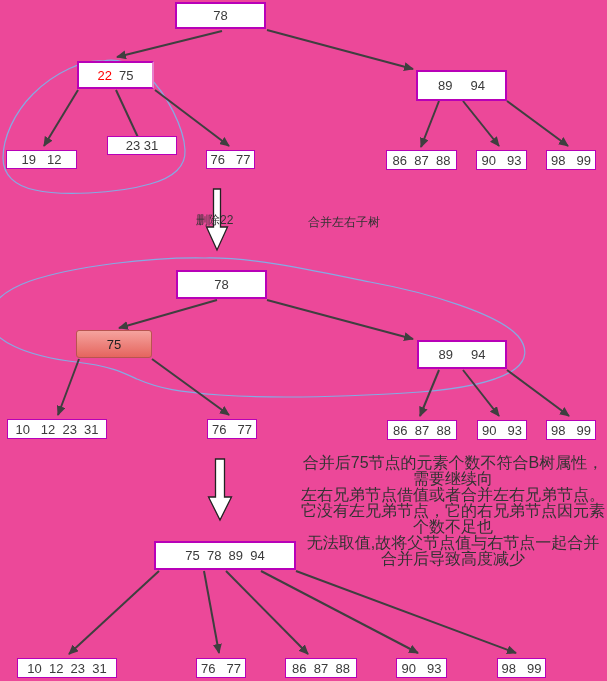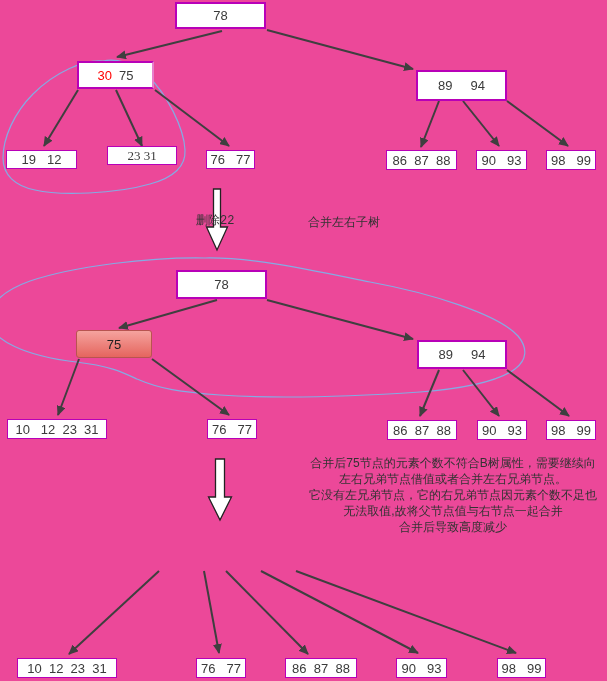--- a/index.html
+++ b/index.html
@@ -18,21 +18,21 @@
     border:1.5px solid #b85450;border-radius:3px;
     background:linear-gradient(#f5a39e,#e5655e);color:#222;
   }
   .node.sel-right{border-right-color:#e87ecc;}
   .red-key{color:#ff0000;margin-right:7px;}
   .lbl{
     position:absolute;z-index:3;font-size:12px;color:#333;white-space:pre;
   }
   .note{
     position:absolute;z-index:3;left:300px;top:455px;width:306px;
-    font-size:12px;line-height:16px;text-align:center;color:#333;white-space:pre-line;
+    font-size:16px;line-height:16px;text-align:center;color:#333;white-space:pre-line;
   }
 </style>
 </head>
 <body>
 
 <div id="canvas">
 
   <svg id="edges" width="607" height="681" viewBox="0 0 607 681">
     <defs>
       <marker id="ah" markerUnits="userSpaceOnUse" markerWidth="11" markerHeight="9" refX="9" refY="4.5" orient="auto">
@@ -78,53 +78,54 @@
       <line x1="296" y1="571" x2="516" y2="653" marker-end="url(#ah)"></line>
     </g>
 
     <path d="M213.5,189 L213.5,227 L206.5,227 L217,250 L227.5,227 L220.5,227 L220.5,189 Z" fill="#ffffff" stroke="#222" stroke-width="1.3"></path>
     <path d="M215.5,459 L215.5,497 L208.5,497 L220,520 L231.5,497 L224.5,497 L224.5,459 Z" fill="#ffffff" stroke="#222" stroke-width="1.3"></path>
   </svg>
 
   <div class="node" style="left:175px;top:2px;width:91px;height:27px;">78</div>
 
   <div class="node sel-right" style="left:77px;top:61px;width:77px;height:28px;">
-    <span class="red-key">30</span><span>75</span>
+    <span class="red-key">22</span><span>75</span>
   </div>
 
   <div class="node" style="left:416px;top:70px;width:91px;height:31px;">89     94</div>
 
   <div class="node leaf" style="left:6px;top:150px;width:71px;height:19px;">19   12</div>
-  <div class="node leaf" style="left:107px;top:146px;width:70px;height:19px;font-family:Liberation Serif, serif;">23 31</div>
+  <div class="node leaf" style="left:107px;top:136px;width:70px;height:19px;">23 31</div>
   <div class="node leaf" style="left:206px;top:150px;width:49px;height:19px;">76   77</div>
   <div class="node leaf" style="left:386px;top:150px;width:71px;height:20px;">86  87  88</div>
   <div class="node leaf" style="left:476px;top:150px;width:51px;height:20px;">90   93</div>
   <div class="node leaf" style="left:546px;top:150px;width:50px;height:20px;">98   99</div>
 
-  <div class="lbl" style="left:196px;top:212px;font-family:Liberation Mono, monospace;">删除22</div>
+  <div class="lbl" style="left:196px;top:212px;">删除22</div>
   <div class="lbl" style="left:308px;top:214px;">合并左右子树</div>
 
   <div class="node" style="left:176px;top:270px;width:91px;height:29px;">78</div>
 
   <div class="node merged" style="left:76px;top:330px;width:76px;height:28px;">75</div>
 
   <div class="node" style="left:417px;top:340px;width:90px;height:29px;">89     94</div>
 
   <div class="node leaf" style="left:7px;top:419px;width:100px;height:20px;">10   12  23  31</div>
   <div class="node leaf" style="left:207px;top:419px;width:50px;height:20px;">76   77</div>
   <div class="node leaf" style="left:387px;top:420px;width:70px;height:20px;">86  87  88</div>
   <div class="node leaf" style="left:477px;top:420px;width:50px;height:20px;">90   93</div>
   <div class="node leaf" style="left:546px;top:420px;width:50px;height:20px;">98   99</div>
 
   <div class="note">合并后75节点的元素个数不符合B树属性，需要继续向
 左右兄弟节点借值或者合并左右兄弟节点。
 它没有左兄弟节点，它的右兄弟节点因元素个数不足也
 无法取值,故将父节点值与右节点一起合并
 合并后导致高度减少</div>
 
+  <div class="node" style="left:154px;top:541px;width:142px;height:29px;">75  78  89  94</div>
 
   <div class="node leaf" style="left:17px;top:658px;width:100px;height:20px;">10  12  23  31</div>
   <div class="node leaf" style="left:196px;top:658px;width:50px;height:20px;">76   77</div>
   <div class="node leaf" style="left:285px;top:658px;width:72px;height:20px;">86  87  88</div>
   <div class="node leaf" style="left:396px;top:658px;width:51px;height:20px;">90   93</div>
   <div class="node leaf" style="left:497px;top:658px;width:49px;height:20px;">98   99</div>
 
 </div>
 
 </body></html>

